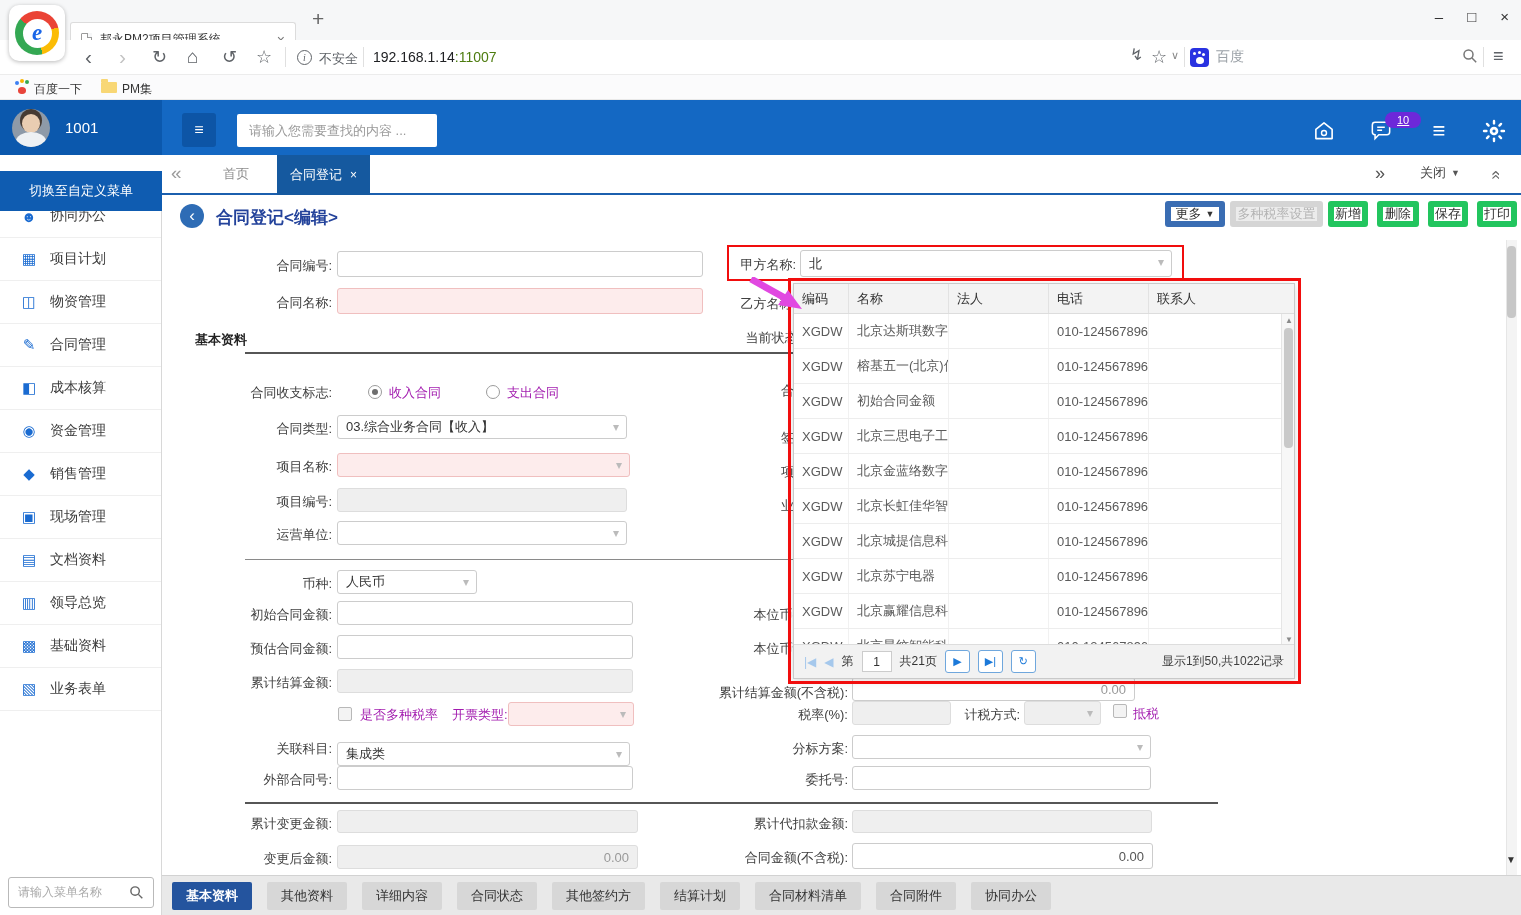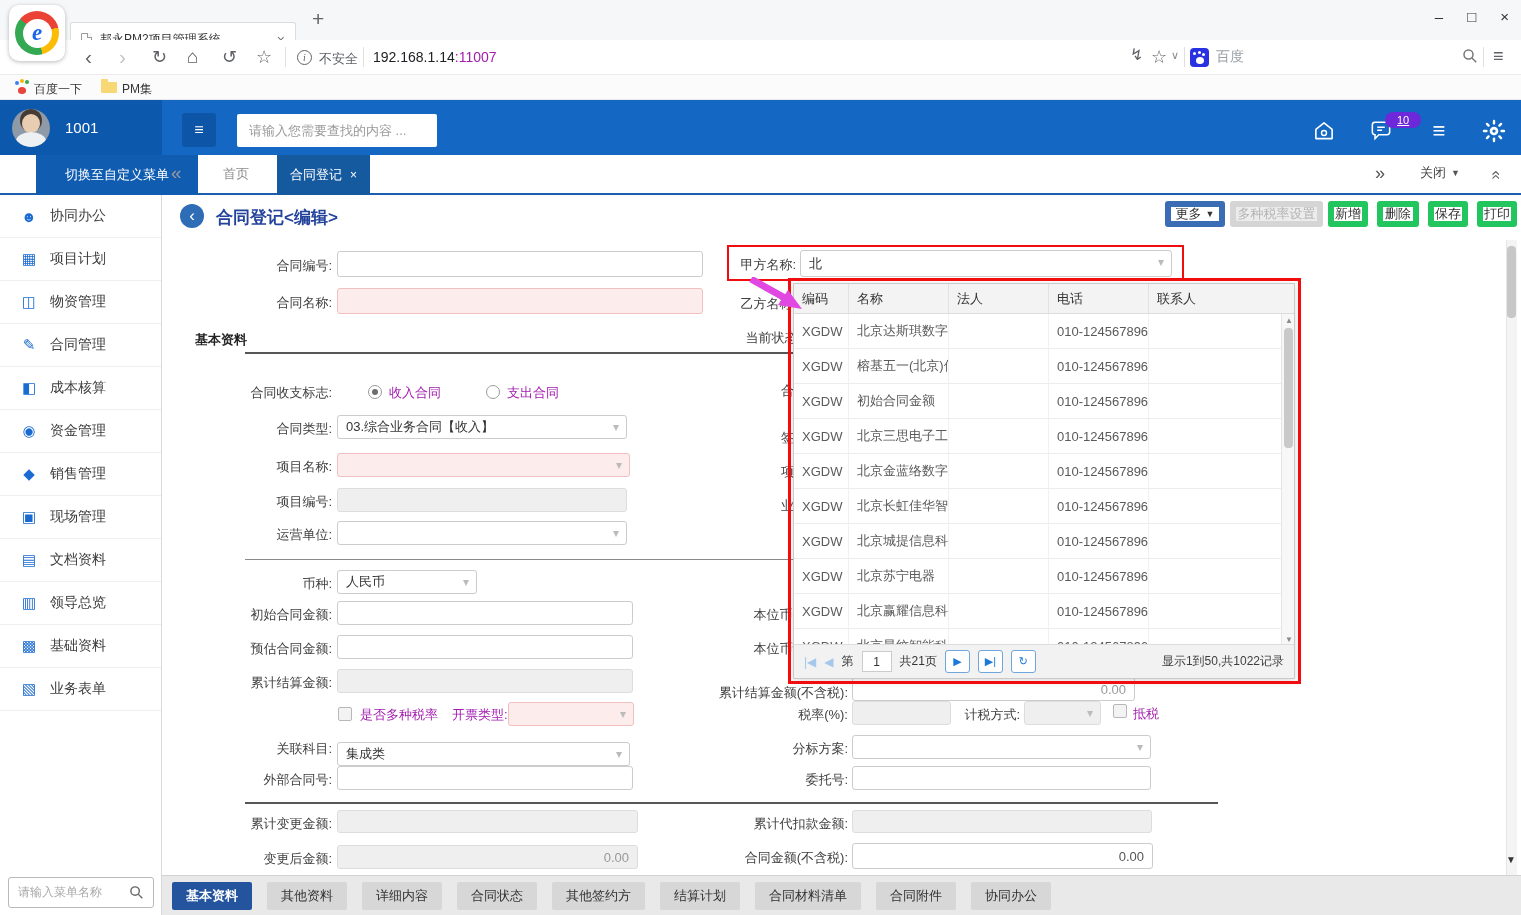--- a/index.html
+++ b/index.html
@@ -16,21 +16,21 @@
 .btab-title{font-size:12px;color:#333;flex:1;white-space:nowrap;overflow:hidden;}
 .btab-close{color:#777;font-size:14px;}
 .newtab{position:absolute;left:312px;top:7px;font-size:21px;color:#666;}
 .wctrl{position:absolute;right:12px;top:8px;display:flex;gap:24px;font-size:15px;color:#333;}
 .addrbar{position:absolute;left:0;top:40px;width:100%;height:35px;background:#fff;border-bottom:1px solid #ececec;}
 .nico{position:absolute;font-size:18px;color:#5f6368;line-height:1;}
 .vsep{position:absolute;width:1px;background:#e0e0e0;}
 .infoi{position:absolute;left:297px;top:50px;width:15px;height:15px;border:1px solid #5f6368;border-radius:50%;color:#5f6368;font-size:10px;display:flex;align-items:center;justify-content:center;font-family:"Liberation Serif","DejaVu Serif",serif;font-style:italic;}
 .sectext{position:absolute;left:319px;top:50px;font-size:13px;color:#5f6368;}
 .urltext{position:absolute;left:373px;top:49px;font-size:14px;color:#202124;}
-.urltext .port{color:#a21caf;}
+.urltext .port{color:#4d7c0f;}
 .bdlogo{position:absolute;left:1190px;top:48px;width:19px;height:19px;background:#2932e1;border-radius:4px;}
 .bdlogo::before{content:"";position:absolute;left:6px;top:9px;width:8px;height:7px;background:#fff;border-radius:50% 50% 45% 45%;}
 .bdlogo::after{content:"";position:absolute;left:3px;top:4px;width:3px;height:3px;border-radius:50%;background:#fff;box-shadow:5px -1px 0 #fff,9px 1px 0 #fff;}
 .bkmbar{position:absolute;left:0;top:75px;width:100%;height:25px;background:#fbfbfc;border-bottom:1px solid #e9e9e9;}
 .paw{position:absolute;left:14px;top:80px;width:15px;height:15px;}
 .paw::before{content:"";position:absolute;left:4px;top:7px;width:8px;height:7px;background:#e8453c;border-radius:50% 50% 45% 45%;}
 .paw::after{content:"";position:absolute;left:1px;top:1px;width:4px;height:4px;border-radius:50%;background:#3d7ff3;box-shadow:5px -2px 0 #f7b500,10px -1px 0 #34a853;}
 .bkmtext{position:absolute;top:81px;font-size:12px;color:#333;}
 .folder{position:absolute;left:101px;top:82px;width:16px;height:11px;background:#f8d775;border-radius:1px;}
 .folder::before{content:"";position:absolute;left:0;top:-3px;width:7px;height:3px;background:#f8d775;border-radius:1px 1px 0 0;}
@@ -40,21 +40,21 @@
 .avatar{width:38px;height:38px;border-radius:50%;background:#8e9aa8;position:relative;overflow:hidden;flex:none;}
 .avatar::before{content:"";position:absolute;left:10px;top:5px;width:18px;height:19px;border-radius:50%;background:#e9cdb2;box-shadow:0 -3px 0 2px #463b33;}
 .avatar::after{content:"";position:absolute;left:4px;top:23px;width:30px;height:18px;border-radius:50% 50% 0 0;background:#eef1f4;}
 .usercode{color:#fff;font-size:15px;}
 .menubtn{position:absolute;left:182px;top:113px;width:34px;height:34px;background:#0d55a6;border-radius:3px;color:#fff;display:flex;align-items:center;justify-content:center;font-size:16px;z-index:2;}
 .gsearch{position:absolute;left:237px;top:114px;width:200px;height:33px;background:#fff;border-radius:2px;display:flex;align-items:center;padding:0 12px;color:#9a9a9a;font-size:13px;z-index:2;}
 .hico{position:absolute;width:28px;height:28px;color:#fff;z-index:2;display:flex;align-items:center;justify-content:center;}
 .badge{position:absolute;left:1385px;top:112px;min-width:24px;height:16px;background:#6d28d9;border-radius:8px;color:#fff;font-size:11px;display:flex;align-items:center;justify-content:center;padding:0 12px;z-index:3;text-decoration:underline;}
 
 .navrow{position:absolute;left:0;top:155px;width:100%;height:40px;background:#fff;border-bottom:2px solid #1b5fae;}
-.navrow-left{position:absolute;left:0;top:155px;width:162px;height:40px;background:#0f5cb1;color:#fff;display:flex;align-items:center;justify-content:center;font-size:13px;z-index:2;margin-left:36px;}
+.navrow-left{position:absolute;left:0;top:171px;width:162px;height:40px;background:#0f5cb1;color:#fff;display:flex;align-items:center;justify-content:center;font-size:13px;z-index:2;}
 .rew{position:absolute;left:171px;top:162px;color:#9b9b9b;font-size:19px;z-index:2;}
 .tab-home{position:absolute;left:205px;top:155px;width:62px;height:38px;color:#8d8d8d;display:flex;align-items:center;justify-content:center;font-size:13px;z-index:2;}
 .tab-active{position:absolute;left:277px;top:155px;width:93px;height:40px;background:#15599f;color:#fff;display:flex;align-items:center;justify-content:center;gap:8px;font-size:13px;z-index:2;}
 .ffwd{position:absolute;left:1375px;top:163px;color:#555;font-size:18px;z-index:2;}
 .closedd{position:absolute;left:1420px;top:164px;color:#444;font-size:13px;display:flex;gap:5px;align-items:center;z-index:2;}
 .closedd .car{font-size:9px;color:#555;}
 .collapse{position:absolute;left:1490px;top:165px;color:#666;font-size:17px;transform:rotate(-90deg);z-index:2;}
 
 .sidebar{position:absolute;left:0;top:195px;width:162px;height:720px;background:#fff;border-right:1px solid #d8d8d8;z-index:1;}
 .snav-item{height:43px;display:flex;align-items:center;gap:12px;padding-left:20px;border-bottom:1px solid #efefef;background:#fff;}

